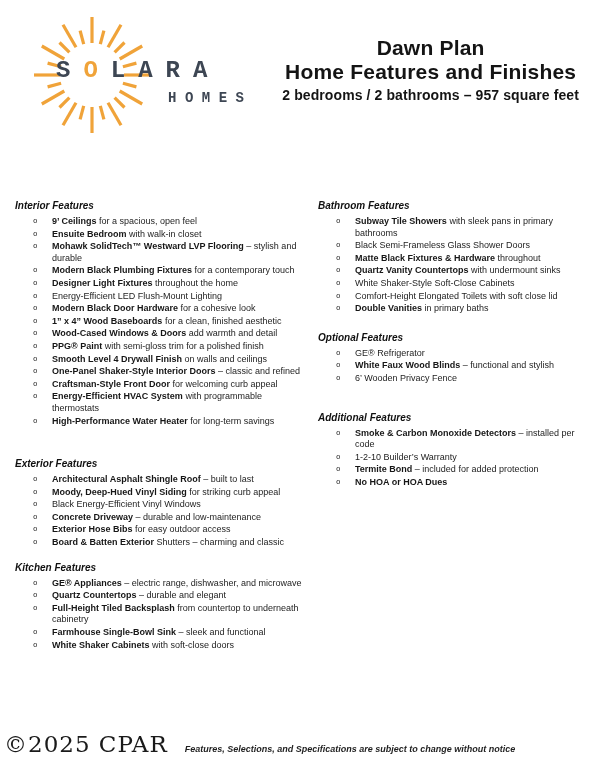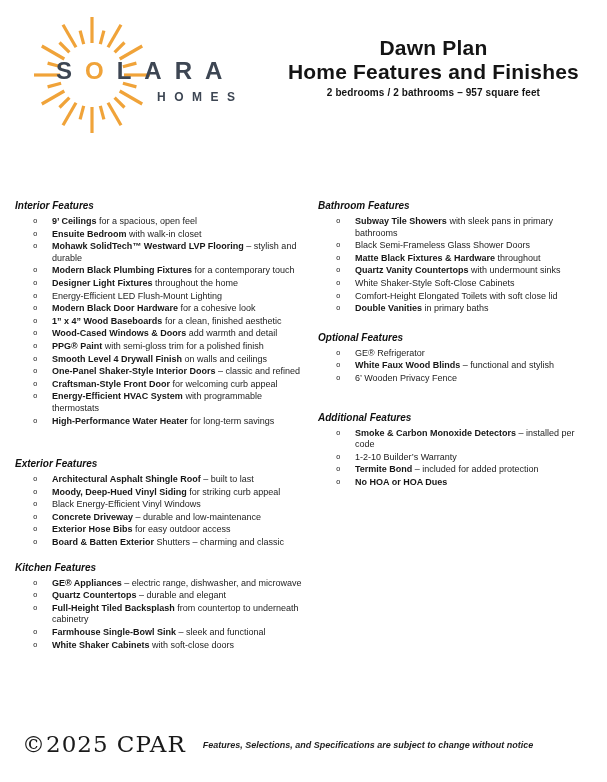--- a/index.html
+++ b/index.html
@@ -12,45 +12,45 @@
   .page{
     position:relative;
     width:607px;height:782px;
     background:#ffffff;
     font-family:"Liberation Sans",sans-serif;
     color:var(--ink);
     overflow:hidden;
   }
 
   
-  .logo{position:absolute;left:0;top:0;width:260px;height:160px;}
+  .logo{position:absolute;left:0;top:0;width:260px;height:160px;font-family:Liberation Mono, monospace;}
   .sunburst{position:absolute;left:24px;top:12px;}
   .brand{
     position:absolute;left:56px;top:58px;
     font-size:24px;font-weight:700;letter-spacing:13px;
     color:var(--brand);line-height:26px;white-space:nowrap;
   }
   .brand .accent{color:var(--accent);}
   .brand-sub{
-    position:absolute;left:157px;top:90px;
-    font-size:12px;font-weight:700;letter-spacing:8.5px;
+    position:absolute;left:168px;top:90px;
+    font-size:14px;font-weight:700;letter-spacing:8.5px;
     color:var(--brand);white-space:nowrap;
   }
 
   
   .title-block{
     position:absolute;top:36px;right:28px;
     text-align:center;color:#141414;
   }
   .plan-name,.doc-title{
     font-size:21px;font-weight:700;line-height:23.5px;
     letter-spacing:0.2px;
   }
   .doc-subtitle{
-    font-size:10px;font-weight:700;margin-top:4px;
+    font-size:14px;font-weight:700;margin-top:4px;
     letter-spacing:0.1px;
   }
 
   
   .col{position:absolute;top:199px;}
   .col-left{left:15px;width:295px;}
   .col-right{left:318px;width:273px;}
 
   .feature-section{margin:0 0 16px 0;}
   .col-left .feature-section:nth-child(1){margin-bottom:30px;}
@@ -71,22 +71,22 @@
     flex:0 0 19px;width:19px;
     font-family:"Liberation Mono",monospace;
     font-size:7.5px;line-height:11.6px;color:var(--ink);
   }
   .feature-item .item-text{flex:1;}
   .feature-item.italic .item-text{}
   .feature-item b{font-weight:700;color:#161616;text-align:center;}
 
   
   .footer{
-    position:absolute;left:22px;right:0;top:731px;
-    display:flex;align-items:flex-start;
+    position:absolute;left:4px;right:0;top:731px;
+    display:flex;align-items:center;
   }
   .watermark{
     font-family:"DejaVu Serif",serif;
     font-size:23px;color:#1a1a1a;letter-spacing:1px;line-height:26px;
   }
   .disclaimer{
     margin:9px 0 0 17px;
     font-size:9px;font-style:italic;font-weight:600;color:#1f1f1f;
   }
 </style>

